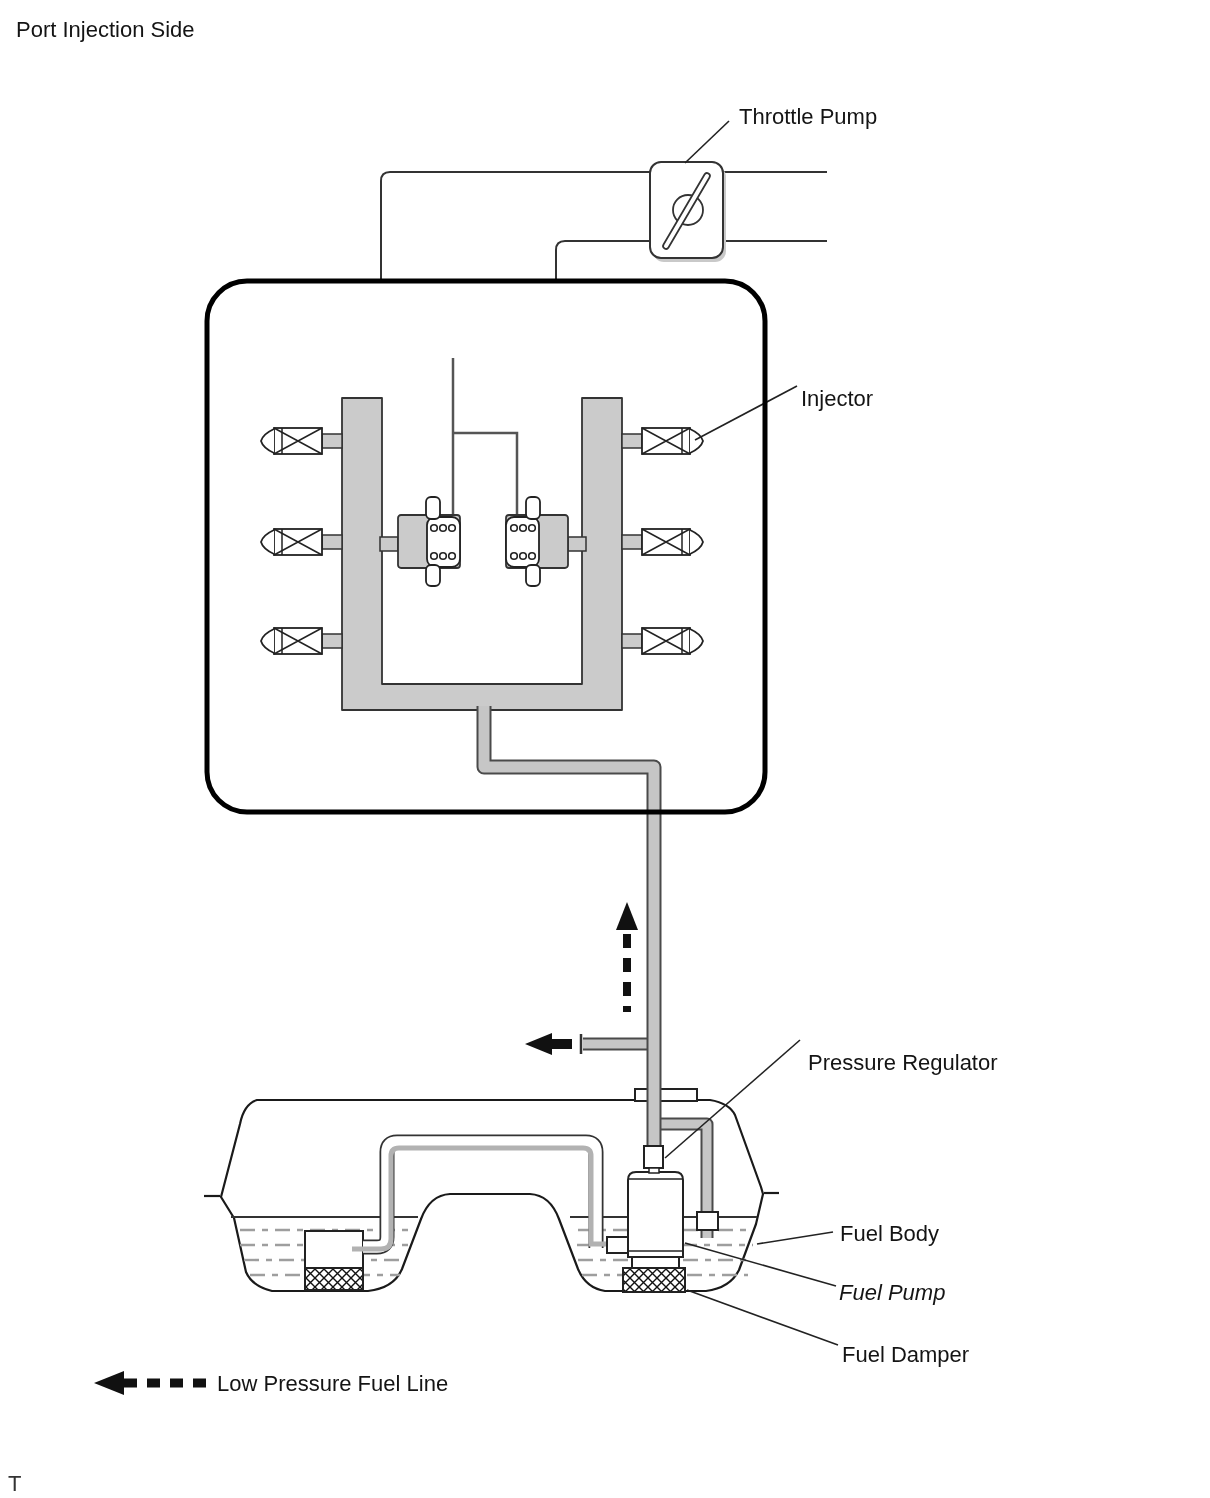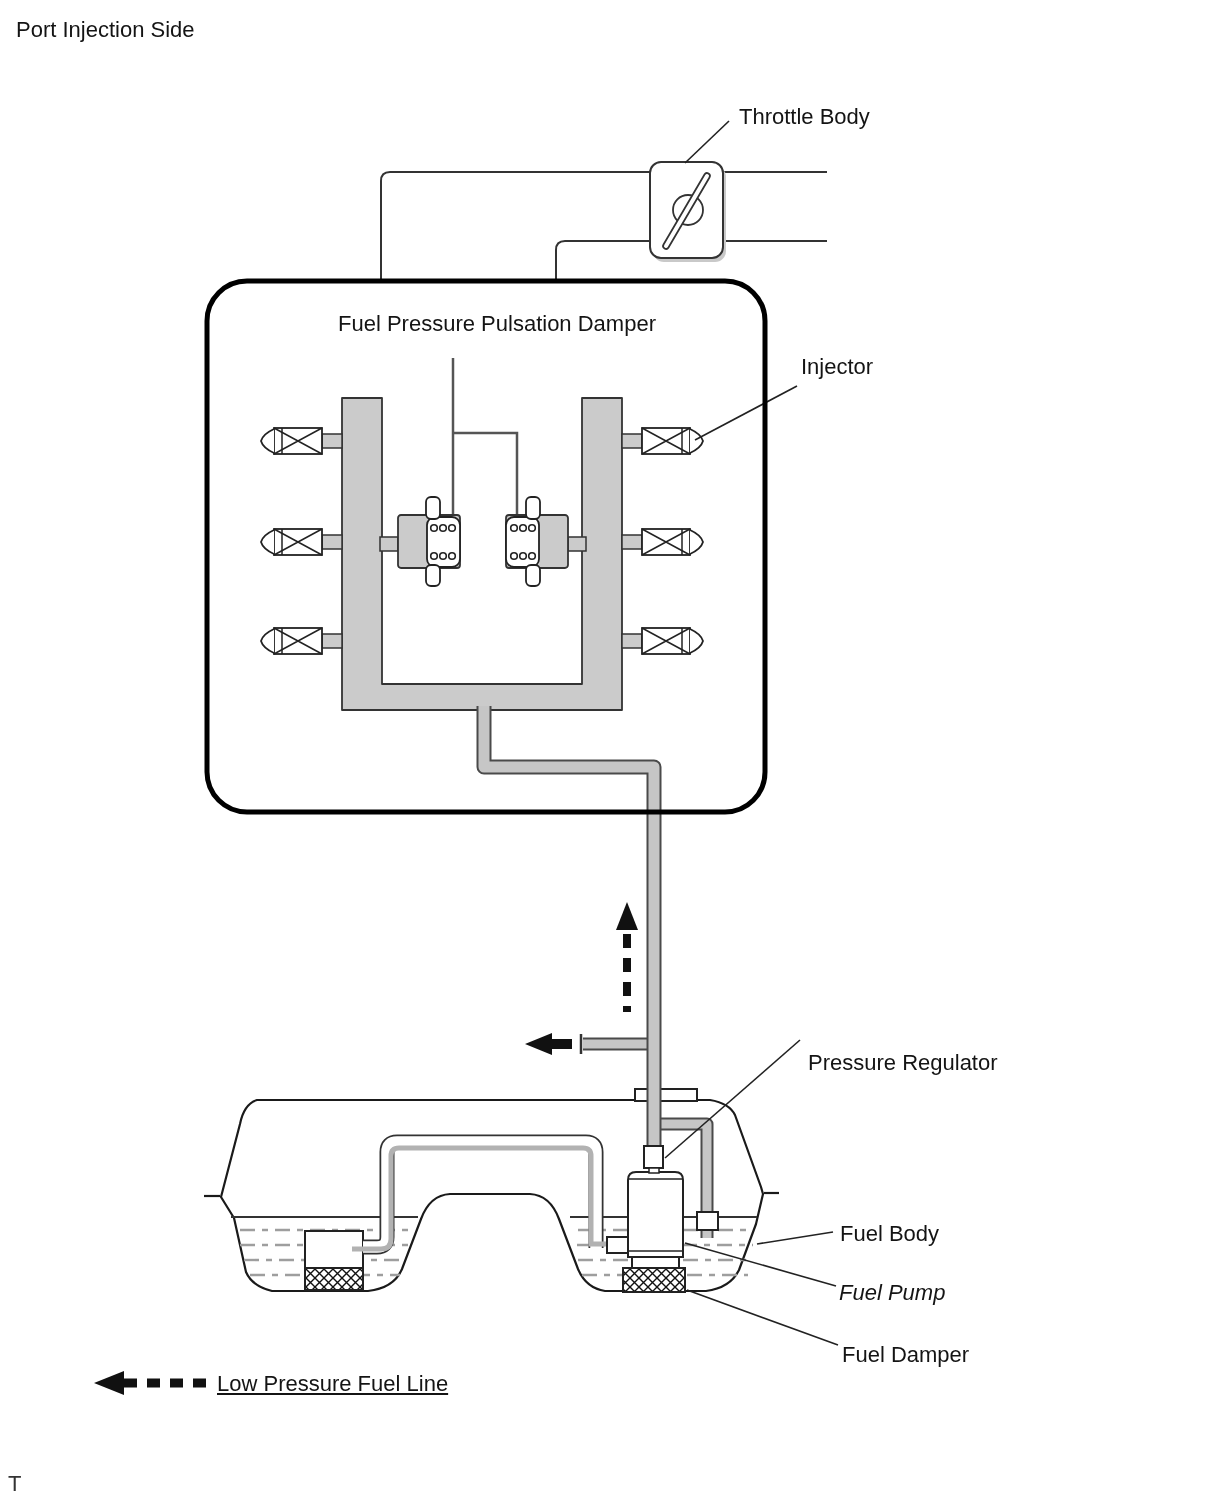--- a/index.html
+++ b/index.html
@@ -161,32 +161,31 @@
   </g>
 
   <g>
     <path d="M94,1383 L124,1371 V1395 Z" fill="#111"></path>
     <line x1="124" y1="1383" x2="209" y2="1383" stroke="#111" stroke-width="9" stroke-dasharray="13 10"></line>
   </g>
 </svg>
 
 <div class="lbl" style="left:16px;top:16px;">Port Injection Side</div>
 
-<div class="lbl center" style="left:497px;top:310px;">Fuel Pressure Pulsation Damper</div>
 
-<div class="lbl" style="left:739px;top:103px;">Throttle Body</div>
+<div class="lbl" style="left:739px;top:103px;">Throttle Pump</div>
 
-<div class="lbl" style="left:801px;top:353px;text-align:center;">Injector</div>
+<div class="lbl" style="left:801px;top:385px;text-align:center;">Injector</div>
 
 
 <div class="lbl" style="left:808px;top:1049px;">Pressure Regulator</div>
 
 <div class="lbl" style="left:840px;top:1220px;">Fuel Body</div>
 
 <div class="lbl" style="left:839px;top:1279px;font-style:italic;">Fuel Pump</div>
 
 <div class="lbl" style="left:842px;top:1341px;">Fuel Damper</div>
 
-<div class="lbl" style="left:217px;top:1370px;text-decoration:underline;">Low Pressure Fuel Line</div>
+<div class="lbl" style="left:217px;top:1370px;">Low Pressure Fuel Line</div>
 
 <div class="lbl" style="left:8px;top:1470px;color:#333;">T</div>
 
 </div>
 
 </body></html>

